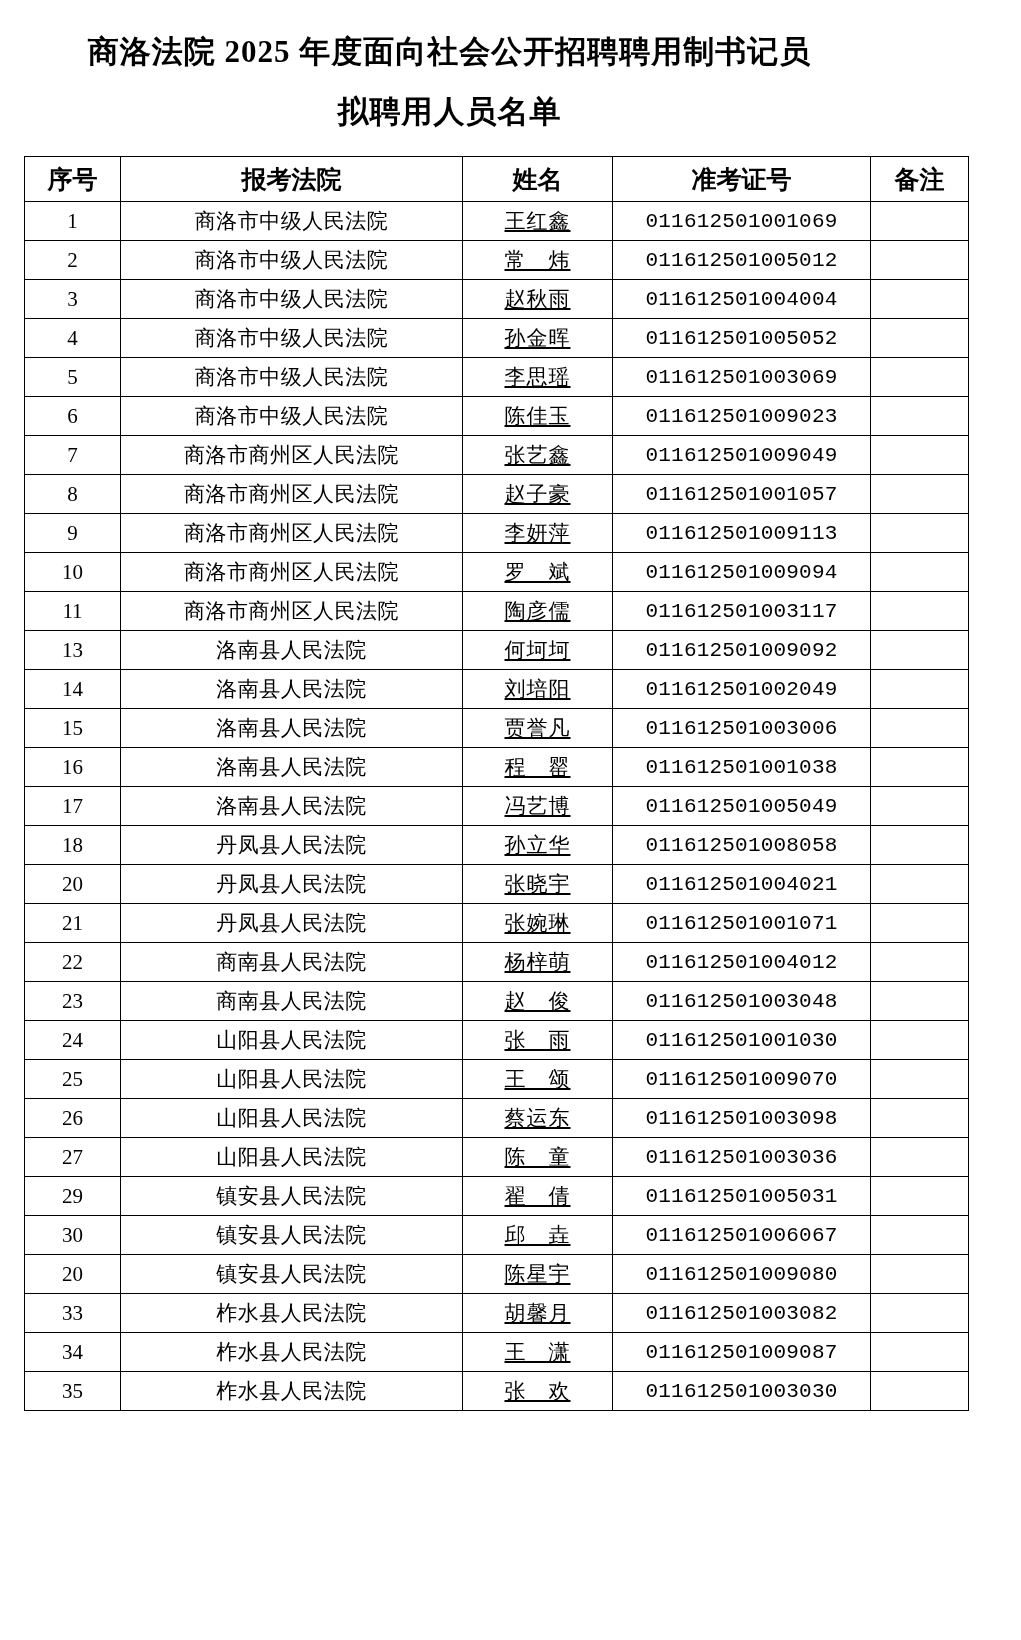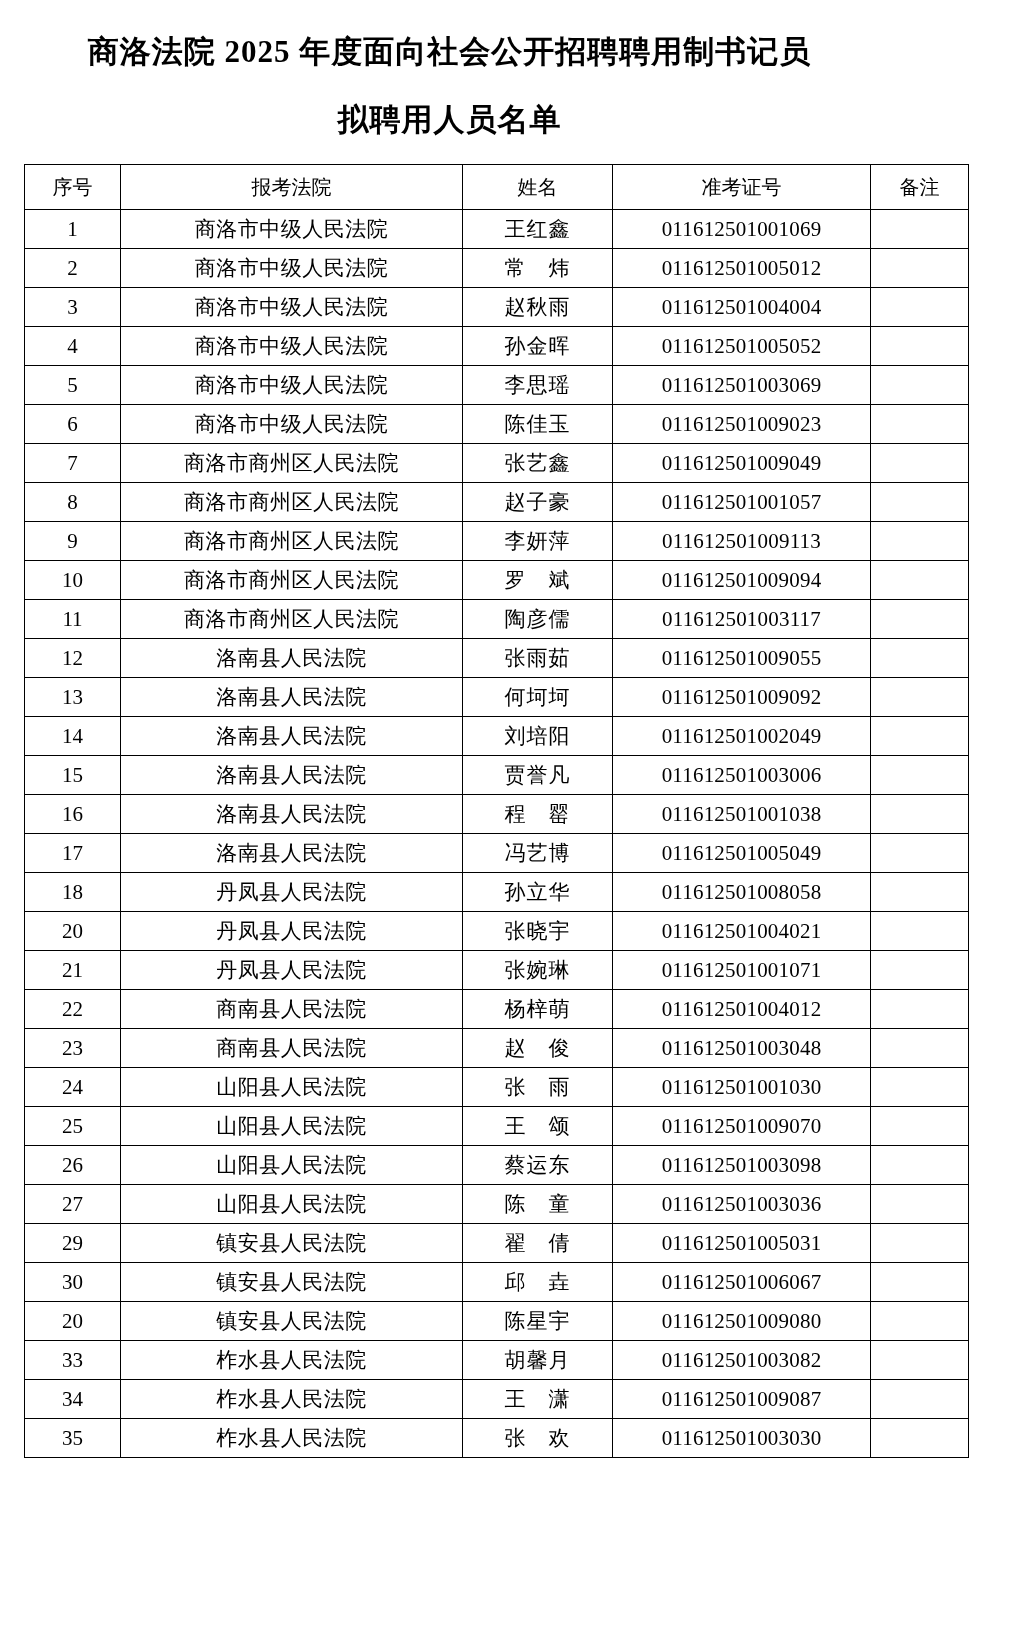--- a/index.html
+++ b/index.html
@@ -21,53 +21,53 @@
   .doc-title {
     text-align: center;
     font-weight: bold;
     font-size: 31px;
     line-height: 1.42;
     letter-spacing: 1px;
     margin: 12px 0 0 0;
   }
   .doc-title .line2 {
     display: block;
-    margin-top: 24px;
+    margin-top: 16px;
     text-align: center;
   }
   table.roster {
     border-collapse: collapse;
     width: 944px;
     margin: 22px auto 0 auto;
     table-layout: fixed;
   }
   table.roster th,
   table.roster td {
     border: 1px solid #000000;
     text-align: center;
     vertical-align: middle;
     font-size: 21px;
     height: 38px;
     padding: 0 2px;
     white-space: nowrap;
     overflow: hidden;
   }
   table.roster thead th {
-    font-weight: normal;
-    font-size: 20px;
+    font-weight: bold;
+    font-size: 25px;
     height: 44px;
   }
   col.c-idx { width: 96px; }
   col.c-court { width: 342px; }
   col.c-name { width: 150px; }
   col.c-ticket { width: 258px; }
   col.c-note { width: 98px; }
   td.idx { font-family: "Liberation Serif", serif; }
-  td.ticket { font-family: Liberation Serif, serif; letter-spacing: 0.2px; }
-  td.name { letter-spacing: 1px; }
+  td.ticket { font-family: Liberation Mono, monospace; letter-spacing: 0.2px; }
+  td.name { letter-spacing: 1px; text-decoration: underline; }
   td.court { letter-spacing: 0.5px; }
 </style>
 </head>
 <body>
 
 <div class="page">
 
   <h1 class="doc-title">
     <span>商洛法院 2025 年度面向社会公开招聘聘用制书记员</span>
     <span class="line2">拟聘用人员名单</span>
@@ -162,27 +162,20 @@
           <td class="note"></td>
         </tr>
         <tr>
           <td class="idx">11</td>
           <td class="court">商洛市商州区人民法院</td>
           <td class="name">陶彦儒</td>
           <td class="ticket">011612501003117</td>
           <td class="note"></td>
         </tr>
         <tr>
-          <td class="idx">12</td>
-          <td class="court">洛南县人民法院</td>
-          <td class="name">张雨茹</td>
-          <td class="ticket">011612501009055</td>
-          <td class="note"></td>
-        </tr>
-        <tr>
           <td class="idx">13</td>
           <td class="court">洛南县人民法院</td>
           <td class="name">何坷坷</td>
           <td class="ticket">011612501009092</td>
           <td class="note"></td>
         </tr>
         <tr>
           <td class="idx">14</td>
           <td class="court">洛南县人民法院</td>
           <td class="name">刘培阳</td>

